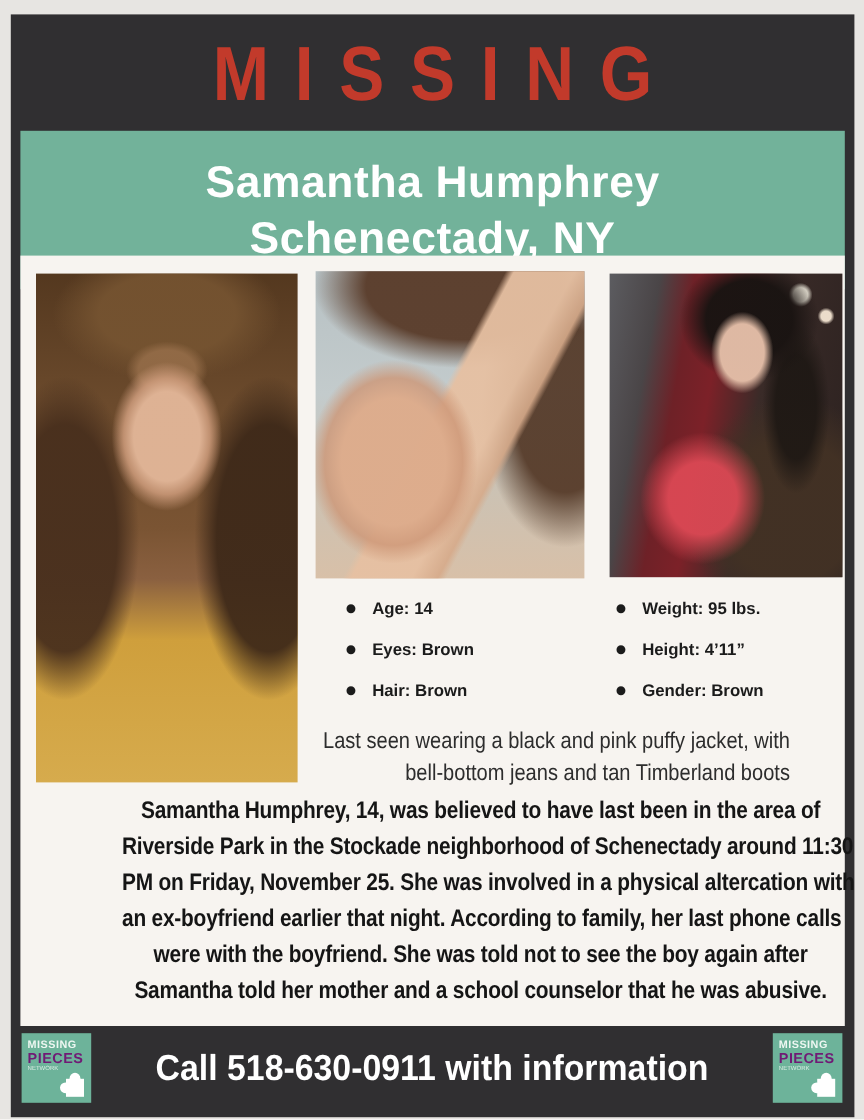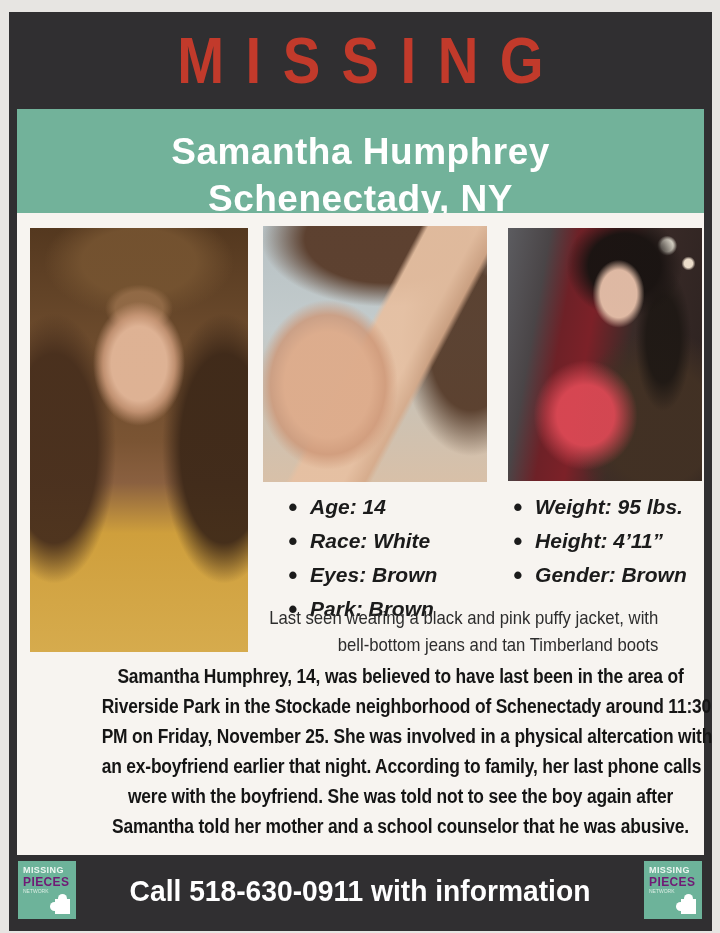--- a/index.html
+++ b/index.html
@@ -67,22 +67,22 @@
       radial-gradient(ellipse 52px 55px at 40% 74%, rgba(219,72,84,.95) 0 55%, transparent 100%),
       radial-gradient(ellipse 88px 95px at 78% 78%, rgba(66,49,36,.97) 0 62%, transparent 100%),
       radial-gradient(circle 10px at 82% 7%, rgba(255,250,235,.95) 0 60%, transparent 100%),
       radial-gradient(circle 7px at 93% 14%, rgba(255,240,220,.9) 0 60%, transparent 100%),
       linear-gradient(100deg, #5c5c60 0%, #4a4547 18%, #6e2127 30%, #7c2128 42%, #3a2b28 60%, #2c2220 100%);
   }
   
   .details-left  { position:absolute; left:288px; top:490px; }
   .details-right { position:absolute; left:513px; top:490px; }
   .detail-item {
-    display:flex; align-items:flex-start; font-size:21px; font-weight:600;
-    color:#1b1b1b; line-height:34px; white-space:nowrap;font-style:italic;
+    display:flex; align-items:flex-start; font-size:14px; font-weight:600;
+    color:#1b1b1b; line-height:34px; white-space:nowrap;
   }
   .detail-item::before {
     content:"\2022"; font-size:26px; line-height:34px; margin-right:13px;
   }
   
   .last-seen {
     position:absolute; left:240px; top:604px; width:445px; text-align:right;
   }
   .last-seen-line {
     font-size:19px; font-weight:500; color:#2d2d2d; line-height:27px;
@@ -143,27 +143,24 @@
 
   <div class="photo photo-left" title="Girl with long wavy brown hair in a mustard yellow hoodie, hands on top of her head"></div>
   <div class="photo photo-middle" title="Close-up of girl's face with hand resting on her head, brown curly hair, wearing a bracelet"></div>
   <div class="photo photo-right" title="Girl with long dark hair wearing a red top with a brown jacket draped over her shoulder, indoors"></div>
 
   <div class="details-left">
     <div class="detail-item">
       <span>Age: 14</span>
     </div>
     <div class="detail-item">
-      <span>Race: White</span>
-    </div>
-    <div class="detail-item">
       <span>Eyes: Brown</span>
     </div>
     <div class="detail-item">
-      <span>Park: Brown</span>
+      <span>Hair: Brown</span>
     </div>
   </div>
   <div class="details-right">
     <div class="detail-item">
       <span>Weight: 95 lbs.</span>
     </div>
     <div class="detail-item">
       <span>Height: 4’11”</span>
     </div>
     <div class="detail-item">

